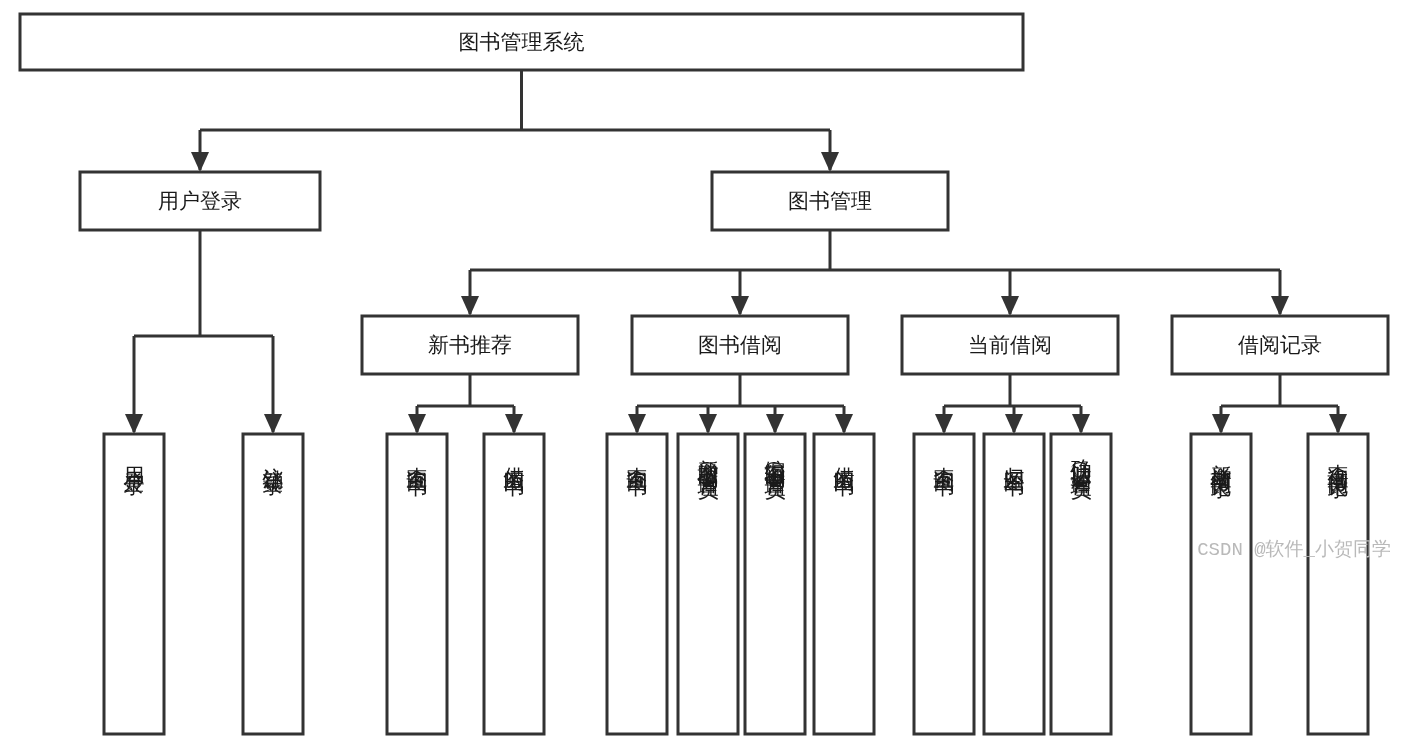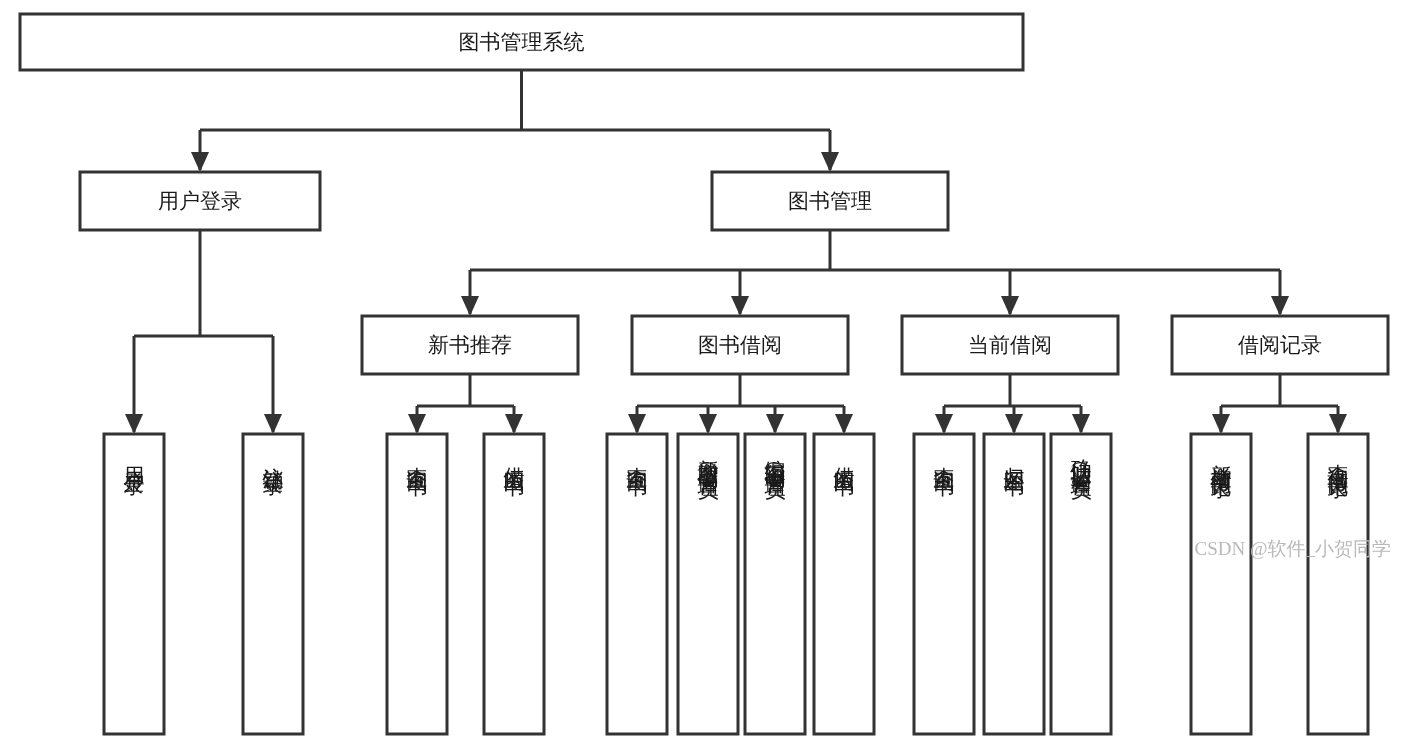--- a/index.html
+++ b/index.html
@@ -54,21 +54,21 @@
     font-size: 21px;
     fill: #1a1a1a;
     text-anchor: middle;
     writing-mode: vertical-rl;
     letter-spacing: 3px;
   }
   .watermark-text {
     position: absolute;
     right: 14px;
     bottom: 6px;
-    font-family: Liberation Serif, serif;
+    font-family: Liberation Mono, monospace;
     font-size: 19px;
     color: #b9b9b9;
     white-space: nowrap;
     pointer-events: none;
     user-select: none;
   }
 </style>
 </head>
 <body>
 

